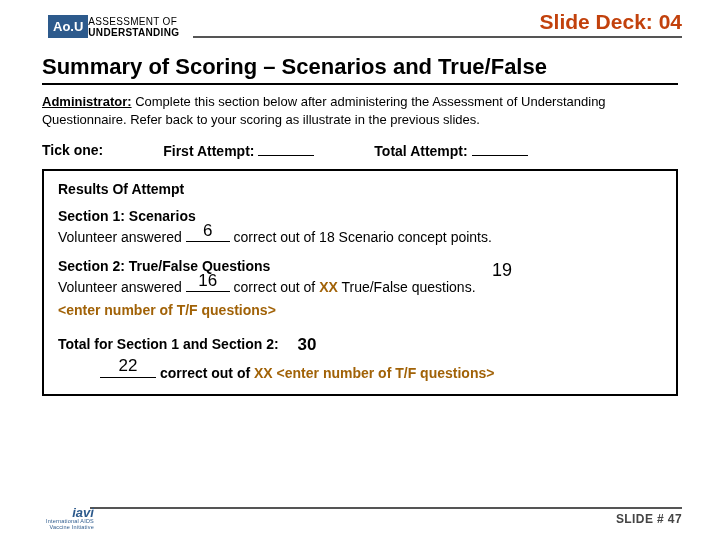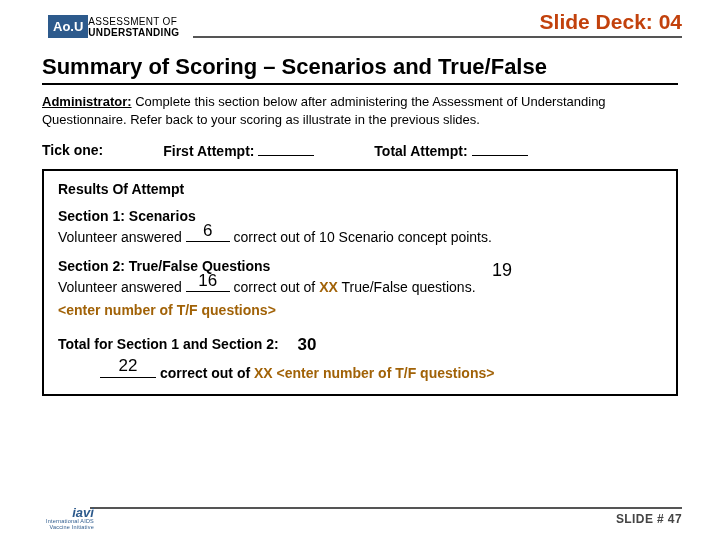--- a/index.html
+++ b/index.html
@@ -201,21 +201,21 @@
       <span>Total Attempt:</span>
       <span class="blank"></span>
     </div>
   </div>
 
   <div class="box">
     <div class="bxtitle">Results Of Attempt</div>
 
     <div class="sec-hd">Section 1: Scenarios</div>
     <div class="line">
-      <span>Volunteer answered </span><span class="blank sm"><span class="fill">6</span></span><span> correct out of 10 Scenario concept points.</span>
+      <span>Volunteer answered </span><span class="blank sm"><span class="fill">6</span></span><span> correct out of 18 Scenario concept points.</span>
     </div>
 
     <div class="sec-hd" style="margin-top:8px">Section 2: True/False Questions</div>
     <div class="line">
       <span class="float19">19</span>
       <span>Volunteer answered </span><span class="blank sm"><span class="fill">16</span></span><span> correct out of </span><span class="red">XX</span><span> True/False questions.</span>
     </div>
     <div class="line red" style="font-weight:bold">&lt;enter number of T/F questions&gt;</div>
 
     <div class="total-row">

